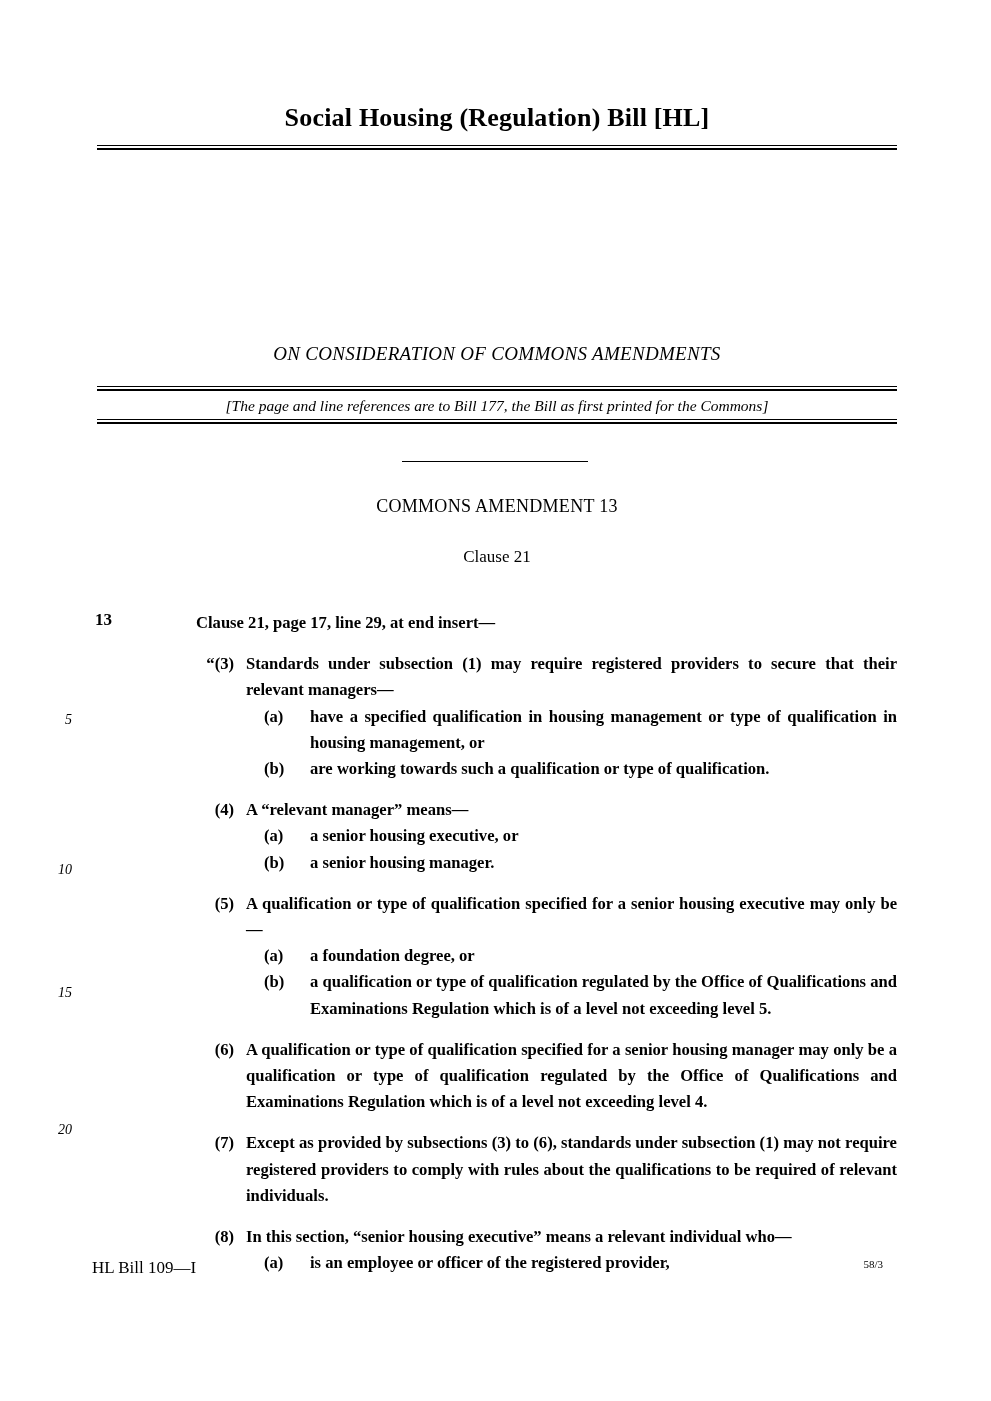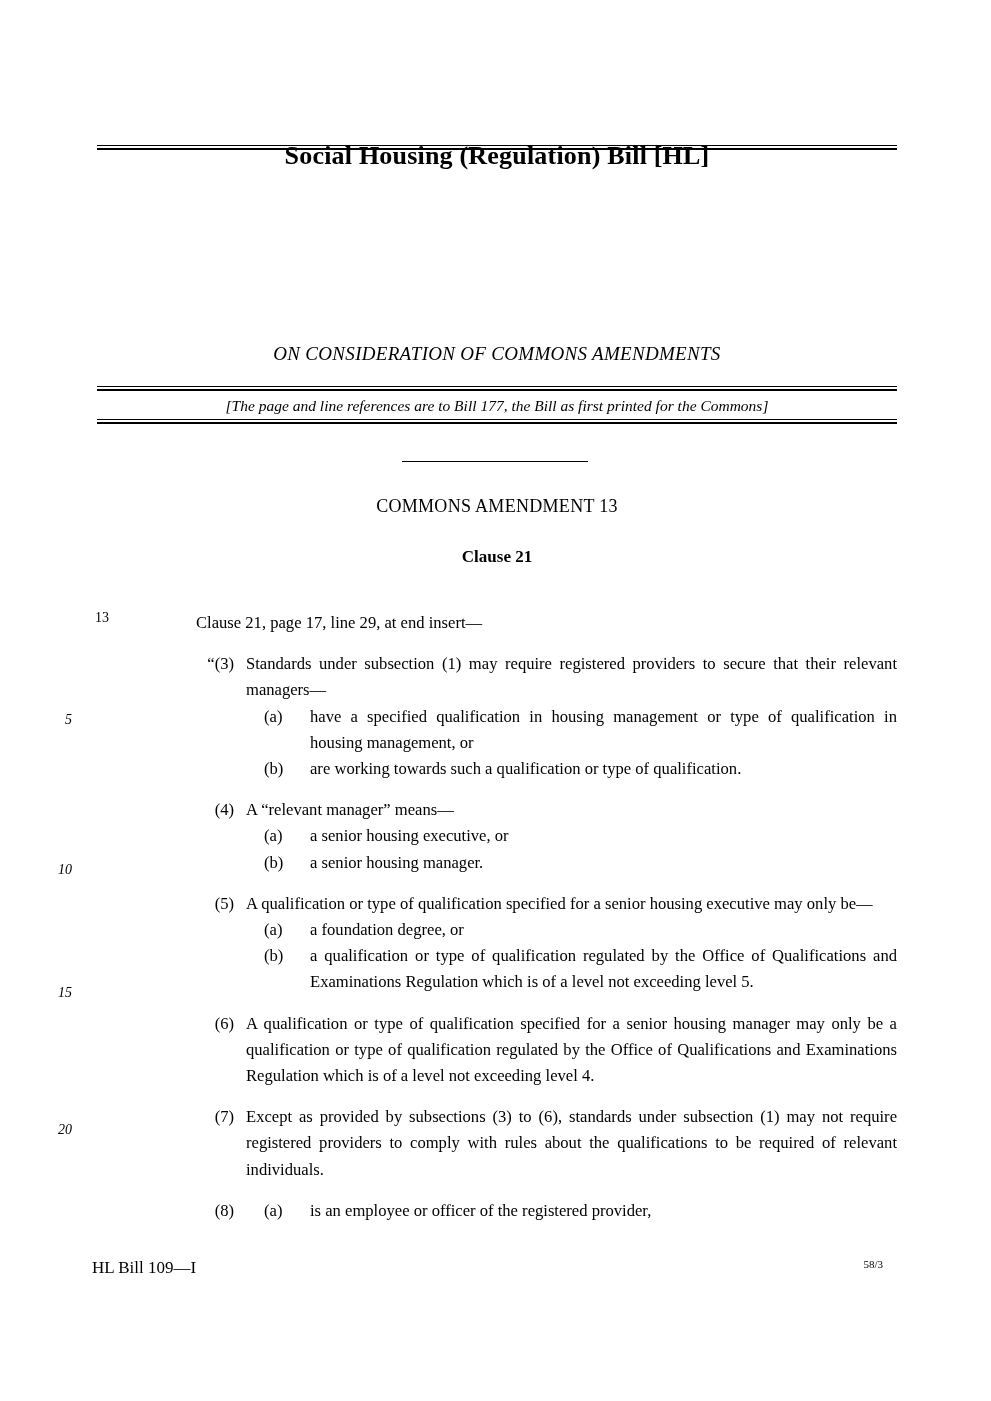--- a/index.html
+++ b/index.html
@@ -26,21 +26,20 @@
   
   .doc-title {
     position: absolute;
     left: 97px;
     top: 103px;
     width: 800px;
     text-align: center;
     font-size: 26px;
     font-weight: bold;
     letter-spacing: 0.2px;
-    margin-top: 38px;
   }
 
   
   .rule-double {
     position: absolute;
     left: 97px;
     width: 800px;
     height: 5px;
   }
   .rule-double::before {
@@ -105,39 +104,40 @@
     font-size: 18px;
     letter-spacing: 0.3px;
   }
   .clause-heading {
     position: absolute;
     left: 97px;
     top: 547px;
     width: 800px;
     text-align: center;
     font-size: 17px;
-    font-weight: bold;
+    font-weight: normal;
   }
 
   
   .amend-no {
     position: absolute;
     left: 95px;
     top: 610px;
-    font-size: 14px;
-    font-weight: normal;
+    font-size: 17px;
+    font-weight: bold;
   }
 
   .body-text {
     position: absolute;
     left: 196px;
     top: 610px;
     width: 701px;
     font-size: 16.6px;
     line-height: 26.2px;
+    font-weight: bold;
   }
 
   .lead-line {
     margin: 0 0 15px 0;
   }
 
   
   .subsec {
     position: relative;
     padding-left: 50px;
@@ -280,20 +280,21 @@
       <span class="txt">A qualification or type of qualification specified for a senior housing manager may only be a qualification or type of qualification regulated by the Office of Qualifications and Examinations Regulation which is of a level not exceeding level 4.</span>
     </div>
 
     <div class="subsec">
       <span class="num">(7)</span>
       <span class="txt">Except as provided by subsections (3) to (6), standards under subsection (1) may not require registered providers to comply with rules about the qualifications to be required of relevant individuals.</span>
     </div>
 
     <div class="subsec">
       <span class="num">(8)</span>
+      <span class="txt">In this section, “senior housing executive” means a relevant individual who—</span>
       <div class="items-group">
         <div class="item">
           <span class="letter">(a)</span>
           <span class="txt">is an employee or officer of the registered provider,</span>
         </div>
       </div>
     </div>
   </div>
 
   <div id="line-number-layer">

